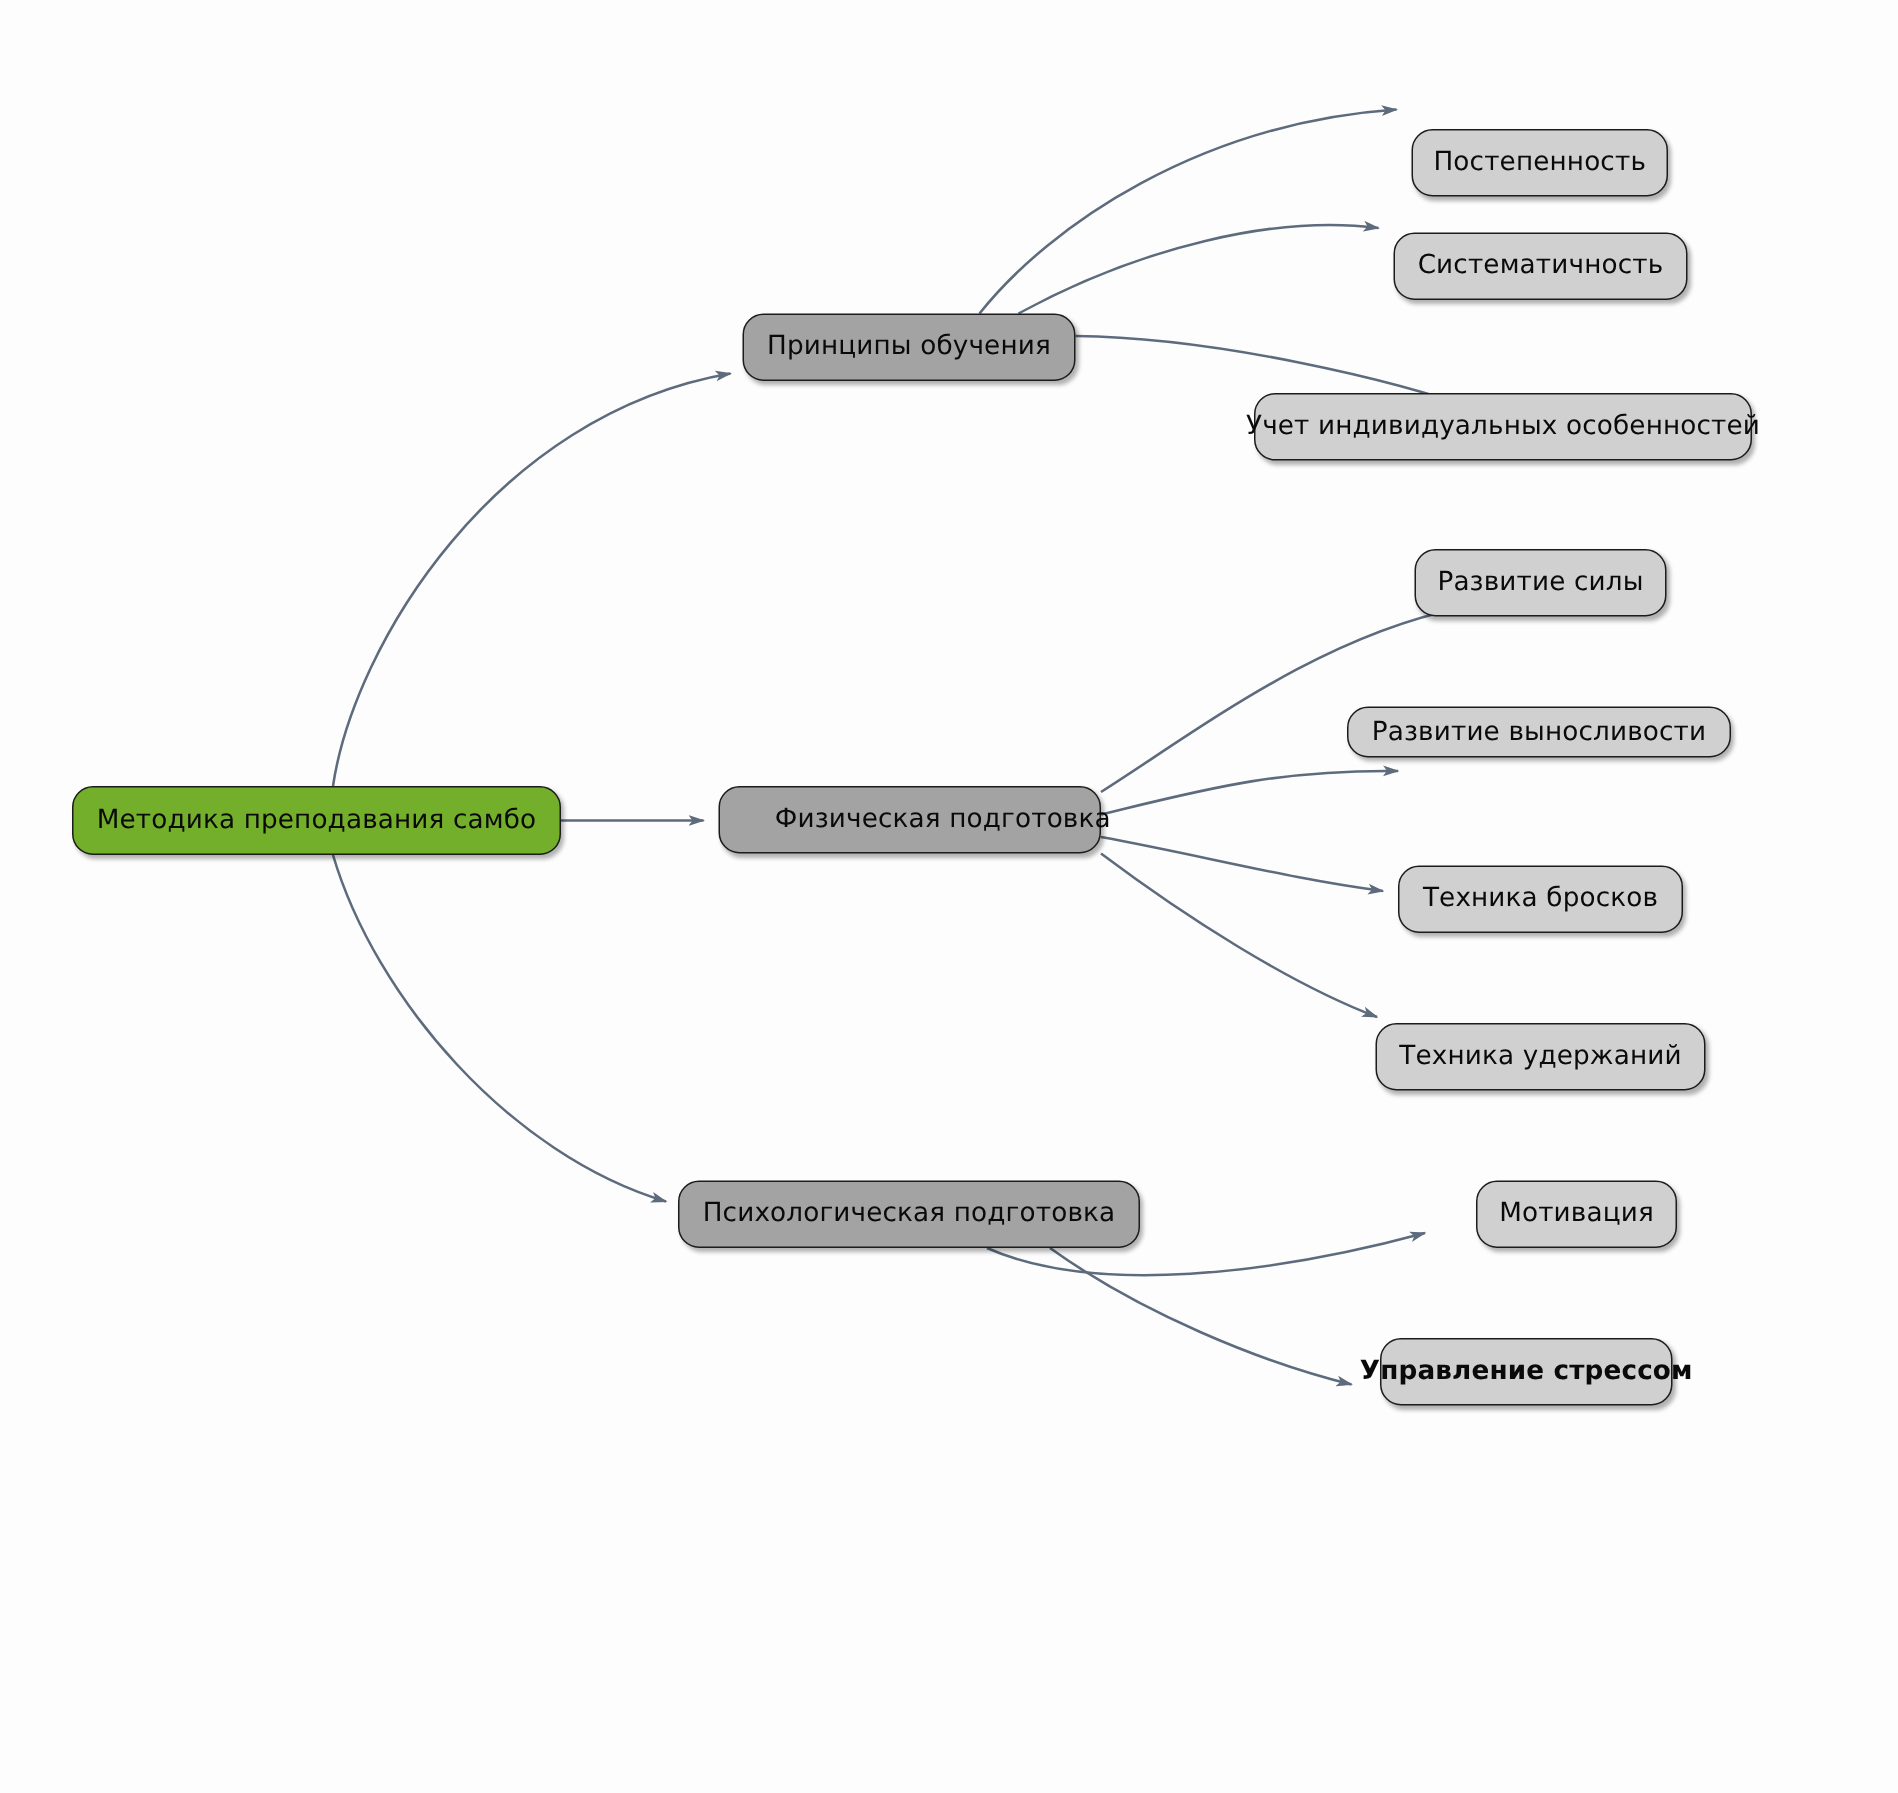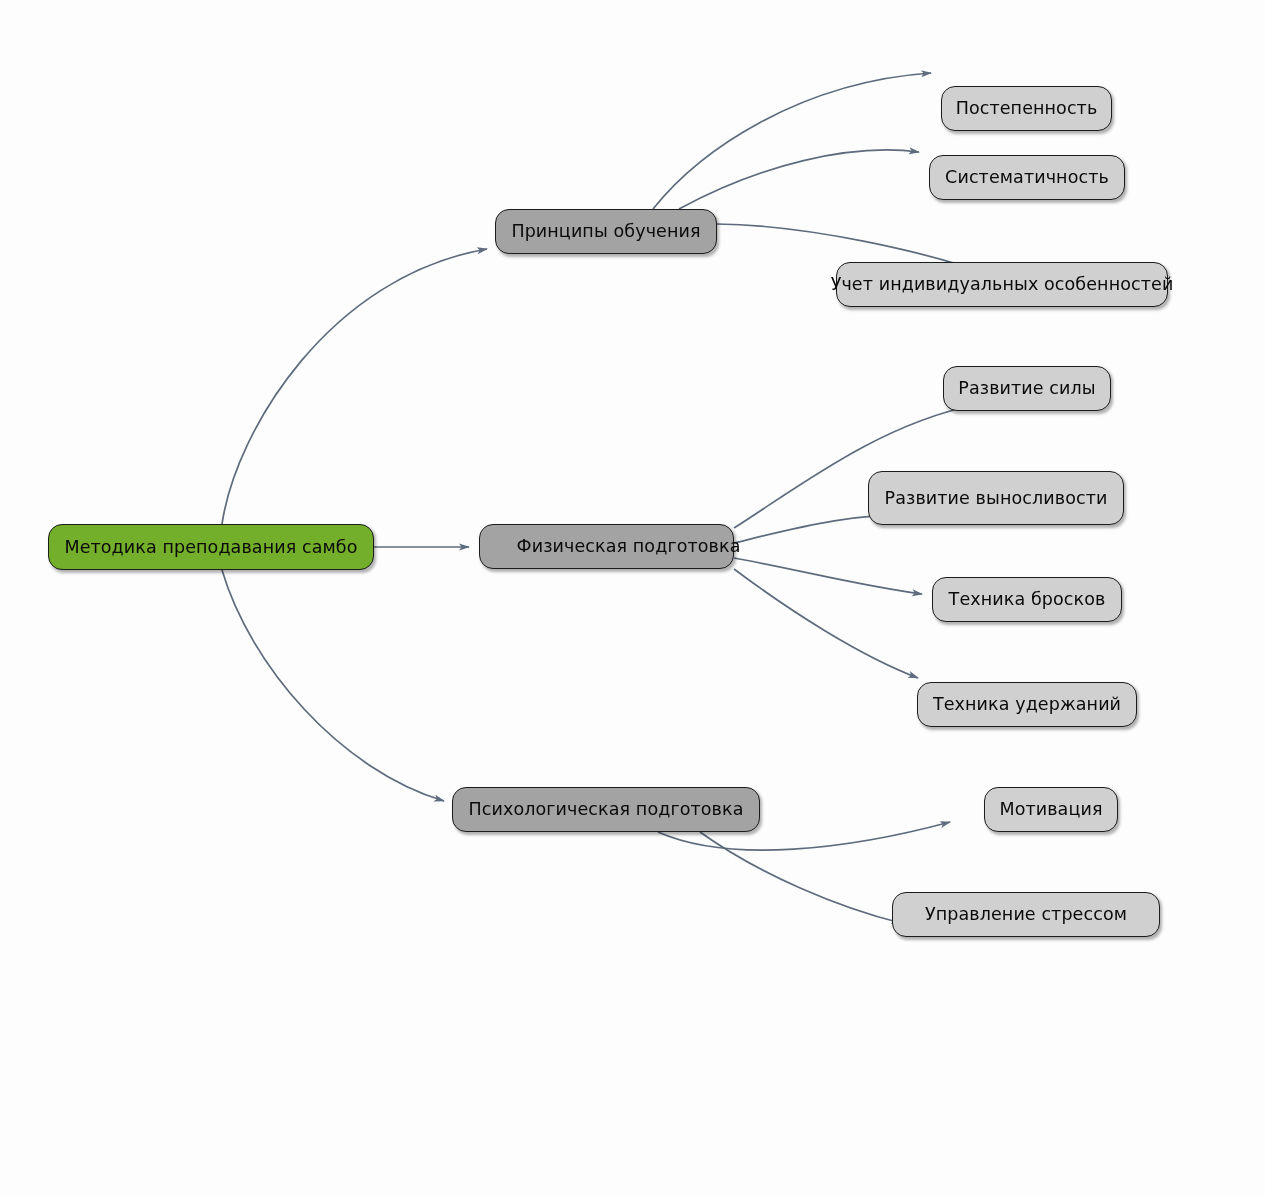--- a/index.html
+++ b/index.html
@@ -118,31 +118,31 @@
       </div>
       <div class="node node-leaf" style="left: 929px; top: 155px; width: 196px; height: 45px;">
         <span>Систематичность</span>
       </div>
       <div class="node node-leaf" style="left: 836px; top: 262px; width: 332px; height: 45px;">
         <span>Учет индивидуальных особенностей</span>
       </div>
       <div class="node node-leaf" style="left: 943px; top: 366px; width: 168px; height: 45px;">
         <span>Развитие силы</span>
       </div>
-      <div class="node node-leaf" style="left: 868px; top: 471px; width: 256px; height: 54px;">
+      <div class="node node-leaf" style="left: 898px; top: 471px; width: 256px; height: 34px;">
         <span>Развитие выносливости</span>
       </div>
       <div class="node node-leaf" style="left: 932px; top: 577px; width: 190px; height: 45px;">
         <span>Техника бросков</span>
       </div>
       <div class="node node-leaf" style="left: 917px; top: 682px; width: 220px; height: 45px;">
         <span>Техника удержаний</span>
       </div>
       <div class="node node-leaf" style="left: 960px; top: 787px; width: 134px; height: 45px; margin-left: 24px;">
         <span>Мотивация</span>
       </div>
-      <div class="node node-leaf" style="left: 892px; top: 892px; width: 268px; height: 45px;">
+      <div class="node node-leaf" style="left: 920px; top: 892px; width: 195px; height: 45px; font-weight: bold;">
         <span>Управление стрессом</span>
       </div>
     </div>
 
 
 </div>
 
 </body></html>

